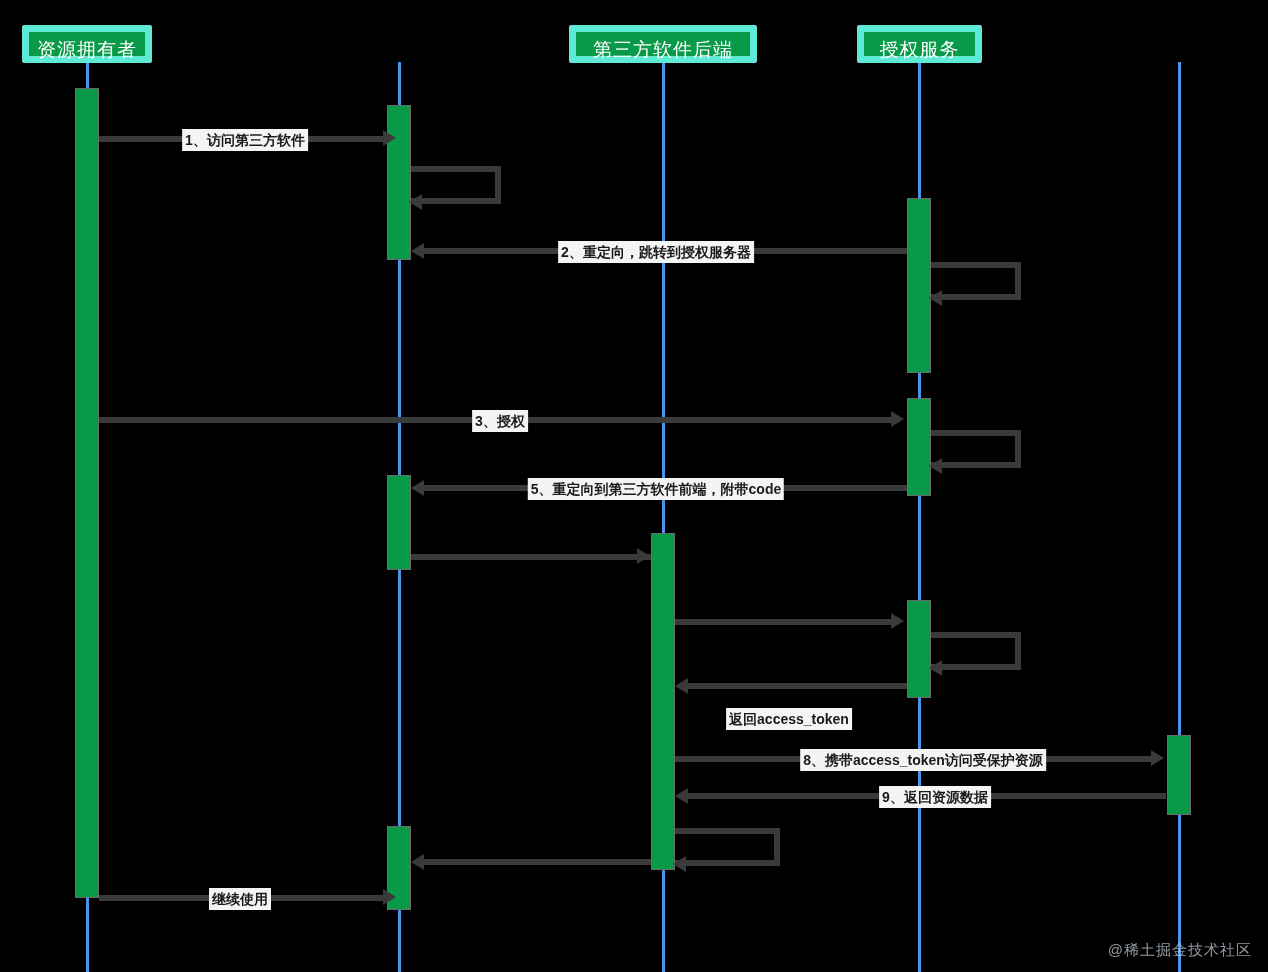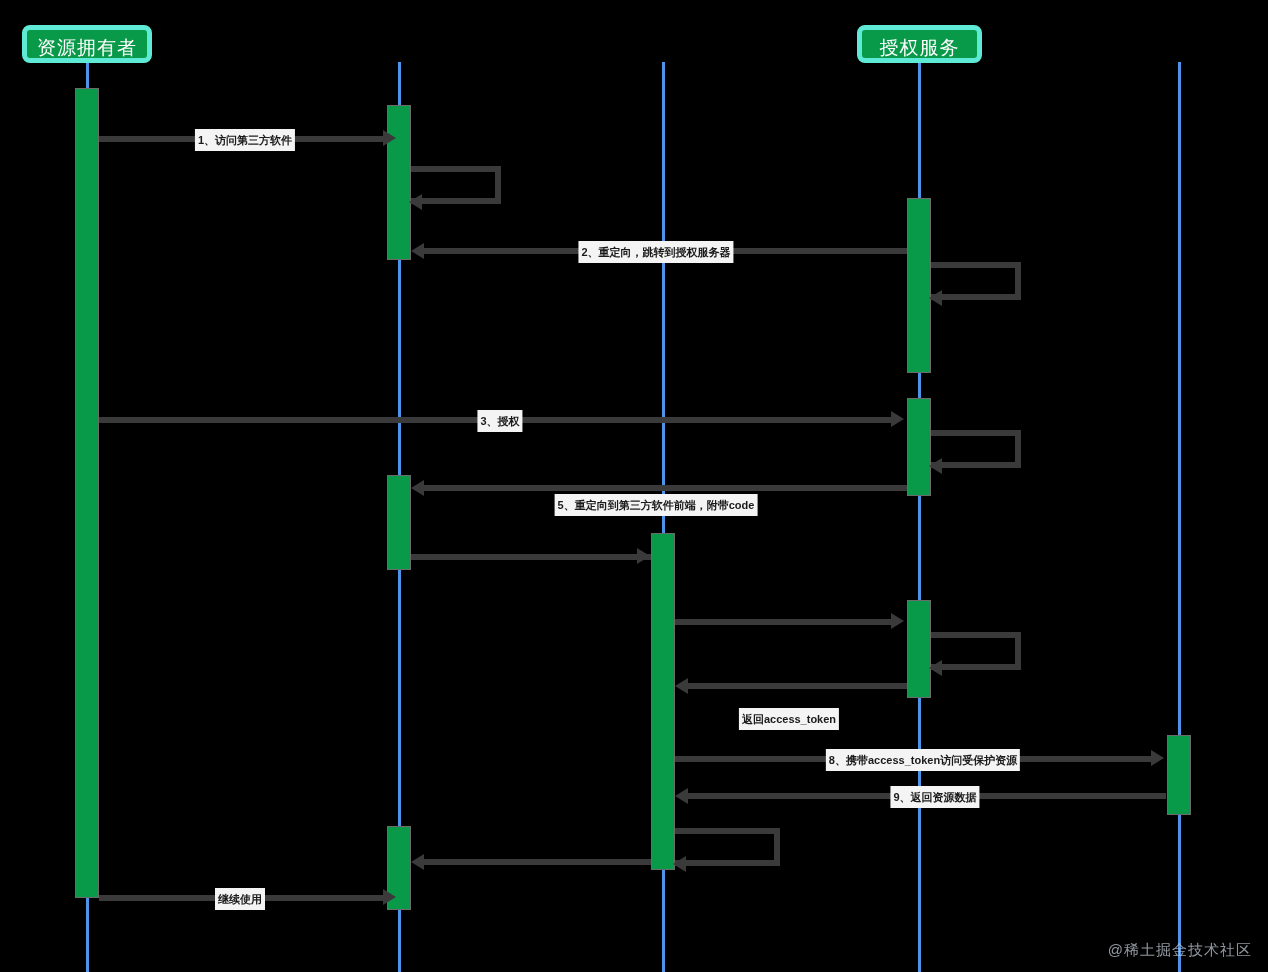--- a/index.html
+++ b/index.html
@@ -17,22 +17,22 @@
     background: #000000;
     overflow: hidden;
   }
 
   
   .participant {
     position: absolute;
     box-sizing: border-box;
     background: #089949;
     color: #ffffff;
-    border: 5px solid #5eead4;
-    border-radius: 8px;
+    border: 7px solid #5eead4;
+    border-radius: 2px;
     height: 38px;
     line-height: 36px;
     text-align: center;
     font-size: 19px;
     font-weight: 400;
     letter-spacing: 1px;
     white-space: nowrap;
     z-index: 6;
   }
 
@@ -76,21 +76,21 @@
     border-top: 8px solid transparent;
     border-bottom: 8px solid transparent;
     border-right: 13px solid #3a3a3a;
   }
 
   .msg-label {
     position: absolute;
     transform: translateX(-50%);
     background: #f4f4f4;
     color: #1a1a1a;
-    font-size: 11px;
+    font-size: 14px;
     font-weight: bold;
     line-height: 20px;
     padding: 1px 3px;
     white-space: nowrap;
     z-index: 7;
   }
   .msg-label.dark {
     background: transparent;
     color: #323232;
     font-weight: normal;
@@ -140,20 +140,21 @@
 
   <div class="activation" style="left:651px; top:533px; height:337px;"></div>
 
   <div class="activation" style="left:907px; top:198px; height:175px;"></div>
   <div class="activation" style="left:907px; top:398px; height:98px;"></div>
   <div class="activation" style="left:907px; top:600px; height:98px;"></div>
 
   <div class="activation" style="left:1167px;top:735px; height:80px;"></div>
 
   <div class="participant" style="left:22px;   top:25px; width:130px;">资源拥有者</div>
+  <div class="participant" style="left:569px;  top:25px; width:188px;">第三方软件后端</div>
   <div class="participant" style="left:857px;  top:25px; width:125px;">授权服务</div>
 
   <div class="msg" style="left:99px; top:136px; width:288px;"></div>
   <div class="arrowhead right" style="left:383px; top:130px;"></div>
   <div class="msg-label" style="left:245px; top:129px;">1、访问第三方软件</div>
 
   <div class="selfloop" style="left:411px; top:166px; width:90px; height:38px;"></div>
   <div class="arrowhead left" style="left:409px; top:194px;"></div>
   <div class="msg-label dark" style="left:452px; top:146px;"></div>
 
@@ -168,21 +169,21 @@
   <div class="msg" style="left:99px; top:417px; width:794px;"></div>
   <div class="arrowhead right" style="left:891px; top:411px;"></div>
   <div class="msg-label" style="left:500px; top:410px;">3、授权</div>
 
   <div class="selfloop" style="left:931px; top:430px; width:90px; height:38px;"></div>
   <div class="arrowhead left" style="left:929px; top:458px;"></div>
   <div class="msg-label dark" style="left:990px; top:410px;"></div>
 
   <div class="msg" style="left:424px; top:485px; width:483px;"></div>
   <div class="arrowhead left" style="left:411px; top:480px;"></div>
-  <div class="msg-label" style="left:656px; top:478px;margin-top:16px;">5、重定向到第三方软件前端，附带code</div>
+  <div class="msg-label" style="left:656px; top:478px;">5、重定向到第三方软件前端，附带code</div>
 
   <div class="msg" style="left:411px; top:554px; width:240px;"></div>
   <div class="arrowhead right" style="left:637px; top:548px;"></div>
   <div class="msg-label dark" style="left:516px; top:535px;"></div>
 
   <div class="msg" style="left:675px; top:619px; width:218px;"></div>
   <div class="arrowhead right" style="left:891px; top:613px;"></div>
 
   <div class="selfloop" style="left:931px; top:632px; width:90px; height:38px;"></div>
   <div class="arrowhead left" style="left:929px; top:660px;"></div>

